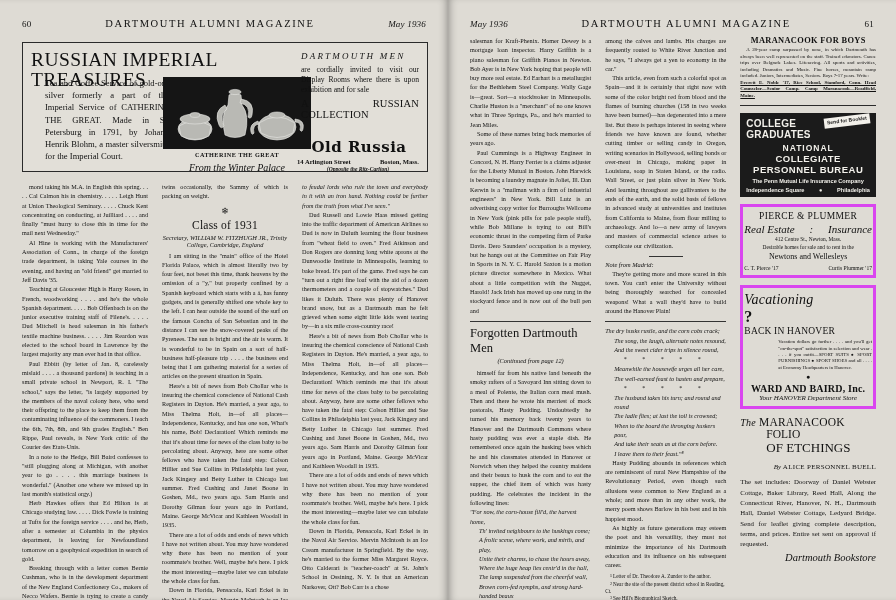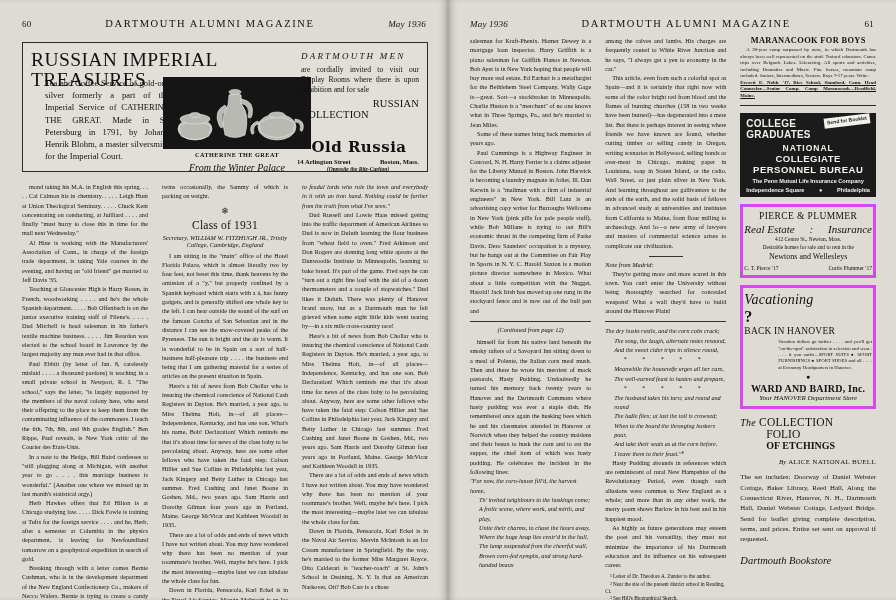--- a/index.html
+++ b/index.html
@@ -215,31 +215,31 @@
   .ad-vac .vname {
     text-align: center; font-size: 10px; font-weight: bold;
     letter-spacing: .2px; margin: 1px 0 0;
   }
   .ad-vac .vtag {
     text-align: center; font-size: 7px; font-style: italic; margin: 0;
   }
   .ad-folio .f1 { font-size: 11.5px; letter-spacing: .2px; }
   .ad-folio .f1 i { font-size: 10px; }
   .ad-folio .f2 { font-size: 11.5px; padding-left: 26px; }
-  .ad-folio .f3 { font-size: 10px; padding-left: 26px; font-weight: bold; }
+  .ad-folio .f3 { font-size: 13px; padding-left: 26px; }
   .ad-folio .by {
     text-align: right; font-size: 7px; margin: 7px 0 6px;
   }
   .ad-folio .by .sc { font-variant: small-caps; letter-spacing: .3px; }
   .ad-folio .fb {
     font-size: 6.8px; line-height: 1.52; text-align: justify; text-indent: 0;
   }
   .ad-folio .store {
-    text-align: left; font-style: italic; font-size: 10.5px;
-    margin-top: 10px;
+    text-align: right; font-style: italic; font-size: 10.5px;
+    margin-top: 2px;
   }
 </style>
 </head>
 <body>
 
 <div class="spread">
 
   <div class="page left">
 
     <div class="runhead">
@@ -340,20 +340,21 @@
 
     <div class="cols r">
 
       <div class="col">
         <p class="b noind">salesman for Kraft-Phenix. Homer Dewey is a mortgage loan inspector. Harry Griffith is a piano salesman for Griffith Pianos in Newton. Bob Ayer is in New York hoping that people will buy more real estate. Ed Earhart is a metallurgist for the Bethlehem Steel Company. Wally Gage is—great. Sort—a stockbroker in Minneapolis. Charlie Huston is a "merchant" of no one knows what in Three Springs, Pa., and he's married to Jean Miles.</p>
         <p class="b">Some of these names bring back memories of years ago.</p>
         <p class="b">Paul Cummings is a Highway Engineer in Concord, N. H. Harry Ferrier is a claims adjuster for the Liberty Mutual in Boston. John Harwick is becoming a laundry magnate in Joliet, Ill. Dan Kerwin is a "mailman with a firm of industrial engineers" in New York. Bill Lutz is an advertising copy writer for Burroughs Wellcome in New York (pink pills for pale people stuff), while Bob Millane is trying to out Bill's economic thrust in the competing firm of Parke Davis. Dero Saunders' occupation is a mystery, but he hangs out at the Committee on Fair Play in Sports in N. Y. C. Harold Saxton is a motion picture director somewhere in Mexico. What about a little competition with the Nugget, Harold! Jack Irish has moved up one rung in the stockyard fence and is now out of the bull pen and</p>
         <p class="b"></p>
 
         <hr class="rule">
+        <div class="feat-title">Forgotten Dartmouth Men</div>
         <div class="feat-cont">(Continued from page 12)</div>
 
         <p class="b">himself far from his native land beneath the smoky rafters of a Savoyard Inn sitting down to a meal of Polente, the Italian corn meal mush. Then and there he wrote his merriest of mock pastorals, Hasty Pudding. Undoubtedly he turned his memory back twenty years to Hanover and the Dartmouth Commons where hasty pudding was ever a staple dish. He remembered once again the husking bees which he and his classmates attended in Hanover or Norwich when they helped the country maidens and their beaux to husk the corn and to eat the supper, the chief item of which was hasty pudding. He celebrates the incident in the following lines:</p>
 
         <p class="verse">
           <span>"For now, the corn-house fill'd, the harvest home,</span><br>
           <span class="ind">Th' invited neighbours to the huskings come;</span>
           <span class="ind">A frolic scene, where work, and mirth, and play,</span>
           <span class="ind">Unite their charms, to chase the hours away,</span>
           <span class="ind">Where the huge heap lies centr'd in the hall,</span>
@@ -447,27 +448,27 @@
           <div class="vsub">BACK IN HANOVER</div>
           <p class="vbody">Vacation dollars go further . . . . and you'll get "on-the-spot" satisfaction in selection and wear . . . . if you outfit—SPORT SUITS ● SPORT FURNISHINGS ● SPORT SHOES and all . . . . at Economy Headquarters in Hanover.</p>
           <div class="dot">●</div>
           <div class="vname">WARD AND BAIRD, Inc.</div>
           <div class="vtag">Your HANOVER Department Store</div>
         </div>
 
         <div class="ad2 ad-folio">
           <div class="f1">
             <i>The</i>
-            <span>COLLECTION</span>
+            <span>MARANACOOK</span>
           </div>
           <div class="f2">FOLIO</div>
           <div class="f3">OF ETCHINGS</div>
           <div class="by">
             <i>By</i>
-            <span class="sc">ALICE NATIONAL BUELL</span>
+            <span class="sc">ALICE PERSONNEL BUELL</span>
           </div>
           <p class="fb">The set includes: Doorway of Daniel Webster Cottage, Baker Library, Reed Hall, Along the Connecticut River, Hanover, N. H., Dartmouth Hall, Daniel Webster Cottage, Ledyard Bridge. Send for leaflet giving complete description, terms, and prices. Entire set sent on approval if requested.</p>
           <div class="store">Dartmouth Bookstore</div>
         </div>
 
       </div>
     </div>
   </div>
 </div>
 

